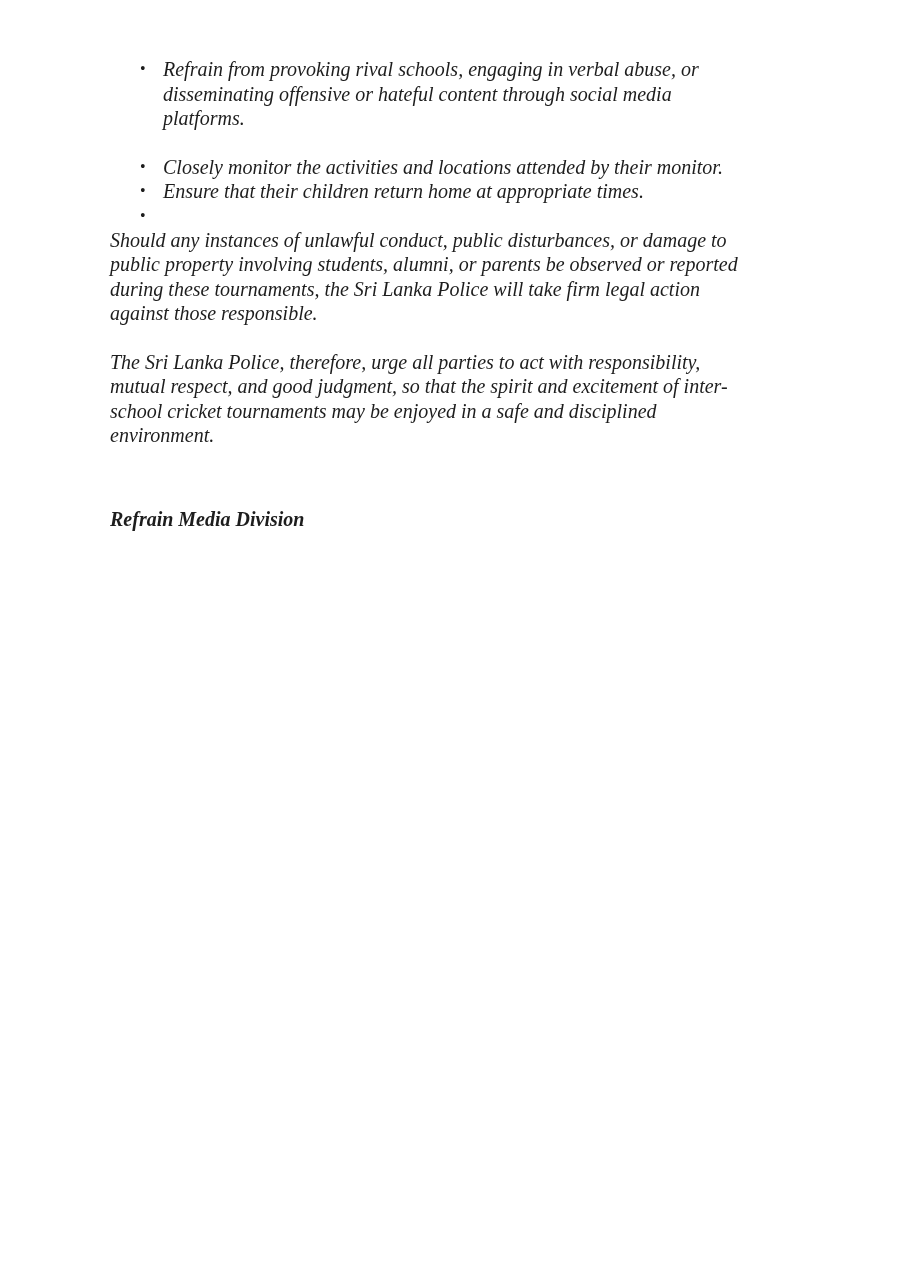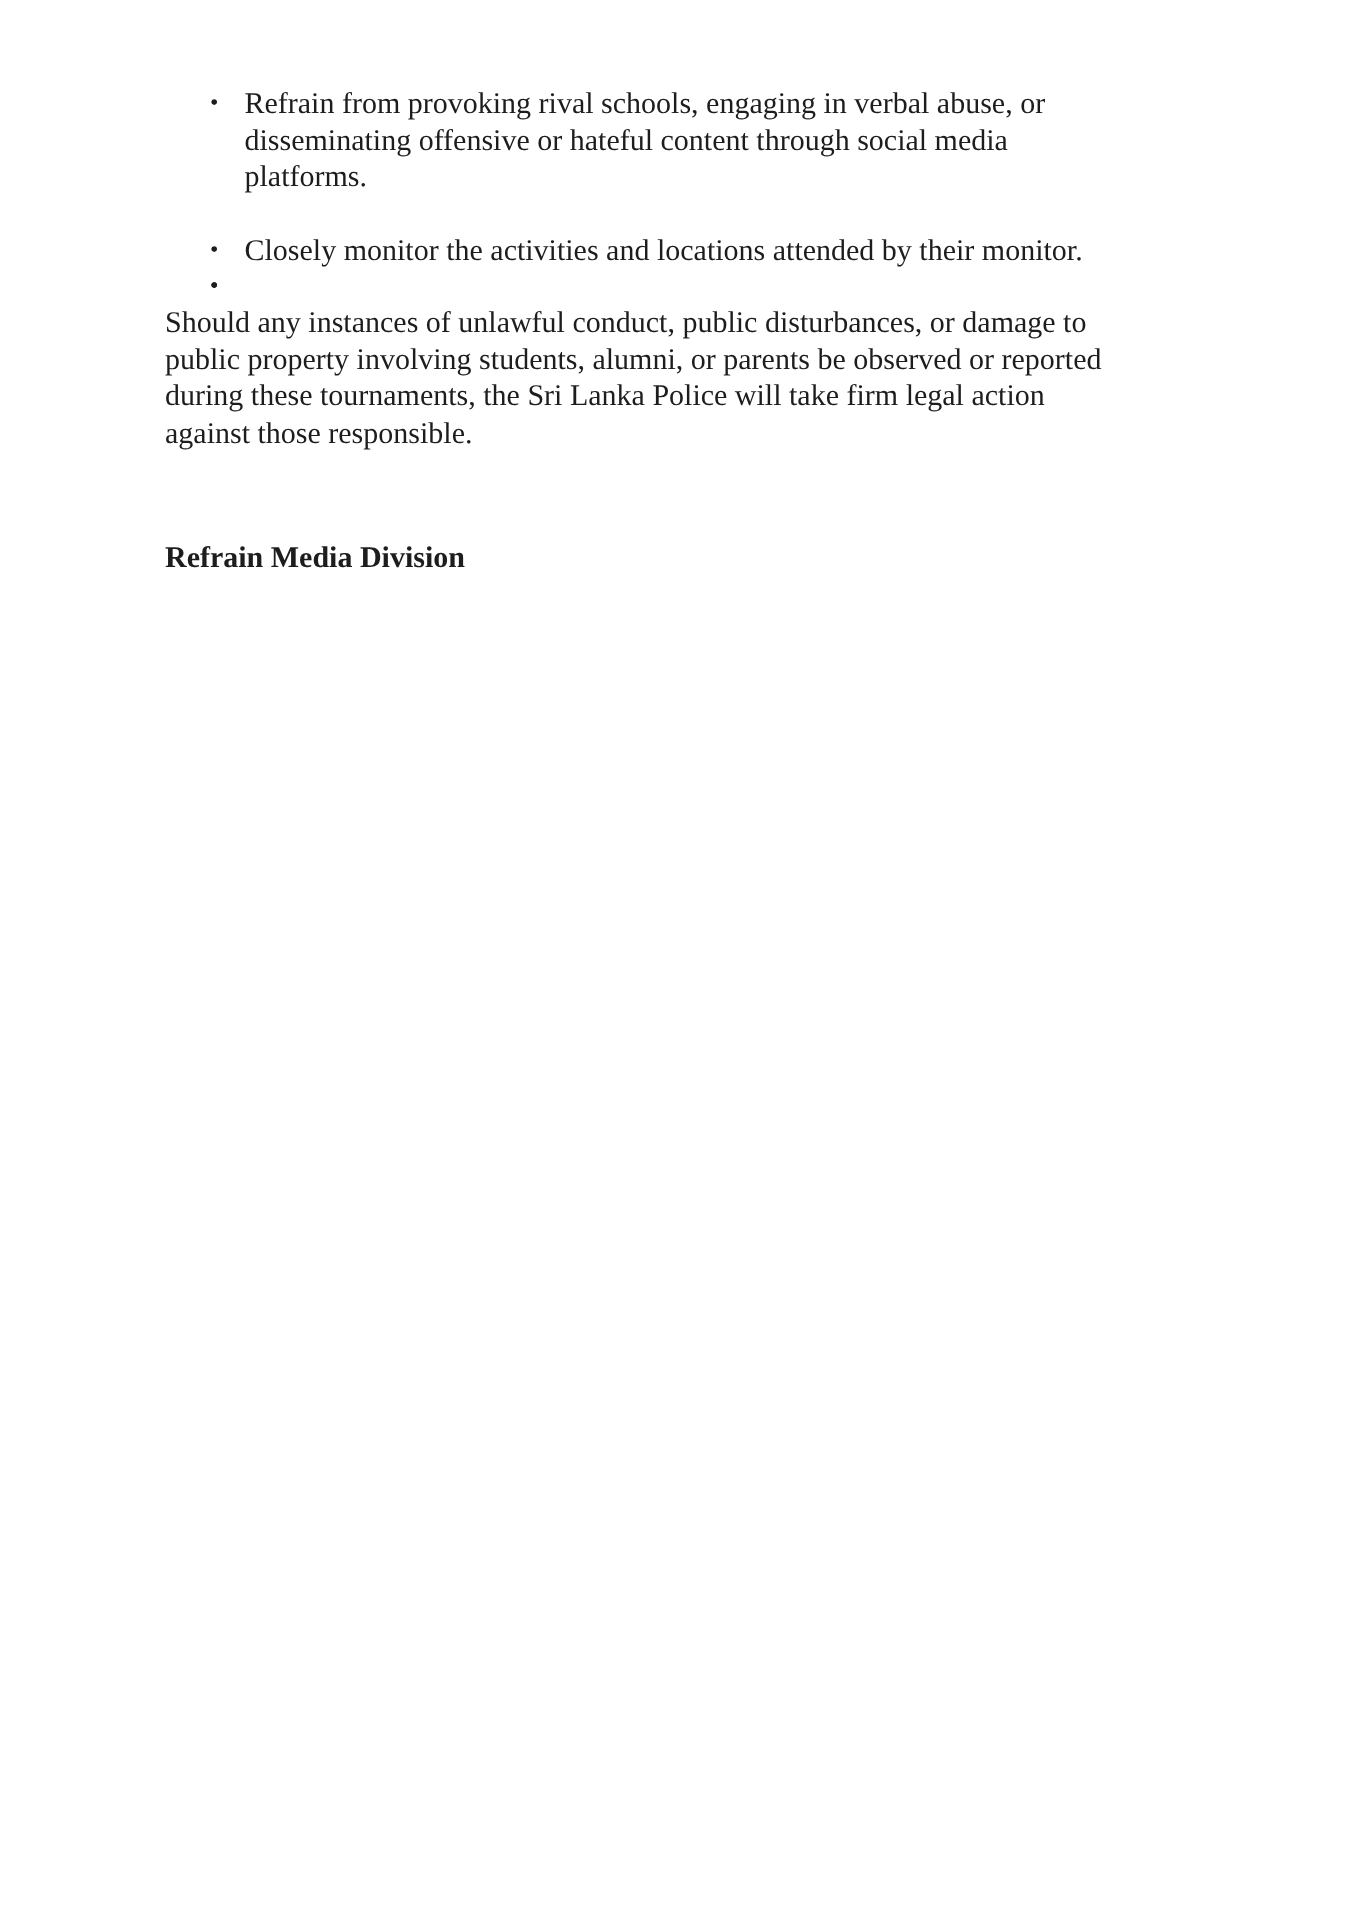--- a/index.html
+++ b/index.html
@@ -19,20 +19,21 @@
   }
   .page {
     box-sizing: border-box;
     width: 905px;
     height: 1280px;
     padding: 57px 40px 0 110px;
     background: #ffffff;
   }
   .doc-text {
     white-space: pre-line; 
+    font-style: italic;
   }
   p.para {
     margin: 24px 0 0 0;
   }
   ul.bullet-list {
     list-style: none;
     margin: 24px 0 0 0;
     padding: 0;
   }
   ul.bullet-list.first {
@@ -70,27 +71,32 @@
   </ul>
 
 
   <ul class="bullet-list">
     <li>
       <span class="bullet">•</span>
       <span class="doc-text">Closely monitor the activities and locations attended by their monitor.</span>
     </li>
     <li>
       <span class="bullet">•</span>
+      <span class="doc-text">Ensure that their children return home at appropriate times.</span>
     </li>
     <li>
       <span class="bullet">•</span>
     </li>
   </ul>
 
   <p class="para doc-text">Should any instances of unlawful conduct, public disturbances, or damage to
 public property involving students, alumni, or parents be observed or reported
 during these tournaments, the Sri Lanka Police will take firm legal action
 against those responsible.</p>
 
+  <p class="para doc-text">The Sri Lanka Police, therefore, urge all parties to act with responsibility,
+mutual respect, and good judgment, so that the spirit and excitement of inter-
+school cricket tournaments may be enjoyed in a safe and disciplined
+environment.</p>
 
   <p class="signature doc-text">Refrain Media Division</p>
 
 </div>
 
 </body></html>

